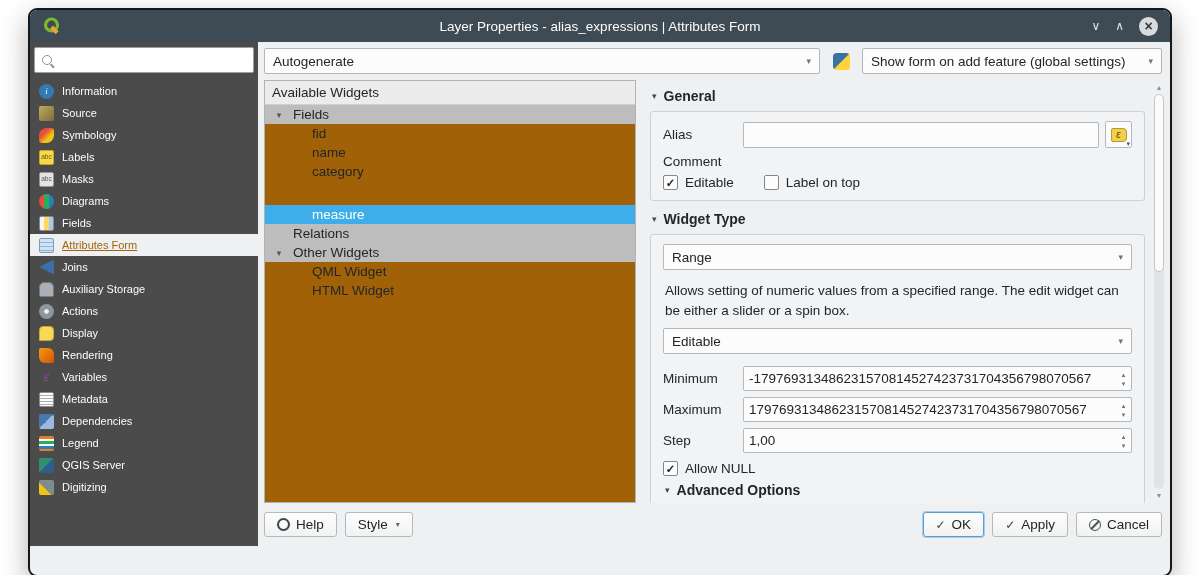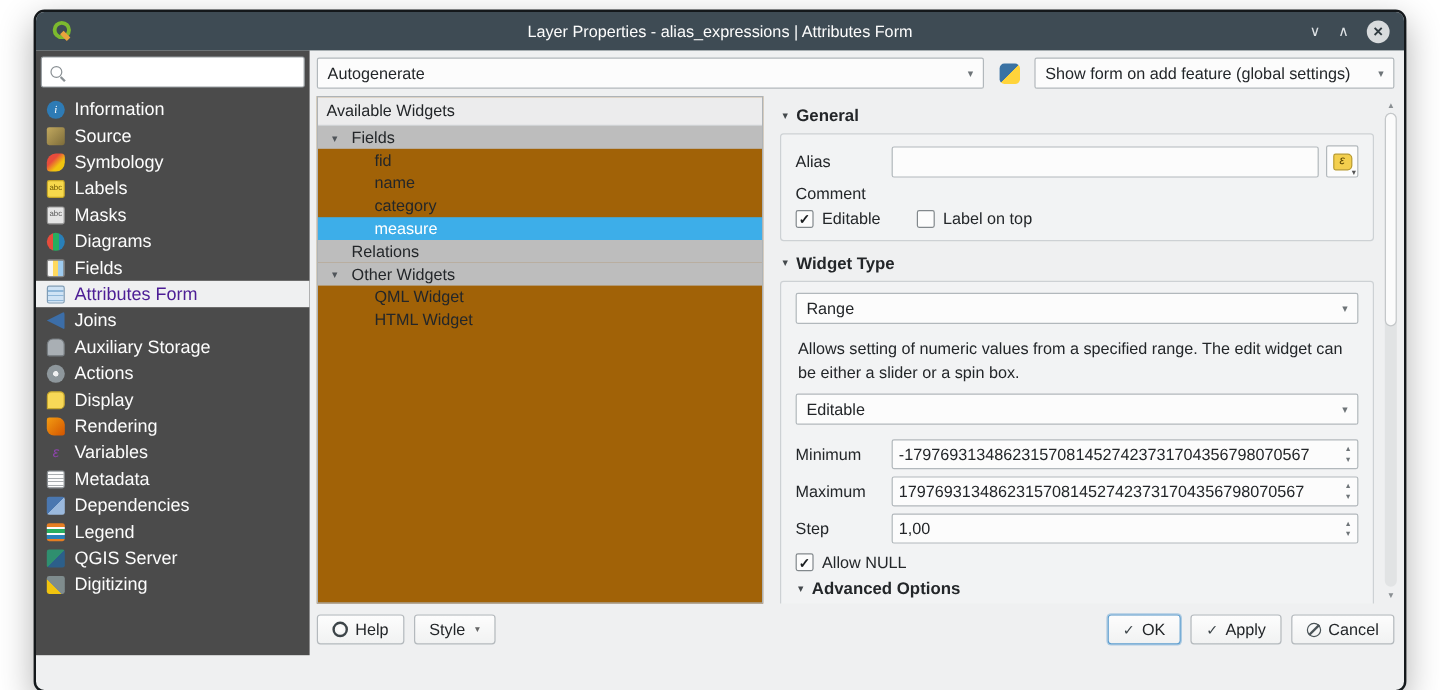--- a/index.html
+++ b/index.html
@@ -21,22 +21,22 @@
   .body { display:flex; height:504px; }
 
   
   .sidebar { width:228px; flex-shrink:0; background:#4b4b4b; display:flex; flex-direction:column; }
   .search { margin:5px 4px 4px 4px; height:26px; background:#ffffff; border:1px solid #9aa0a4; border-radius:2px;
             display:flex; align-items:center; padding:0 7px; gap:7px; }
   .mag { width:10px; height:10px; border:1.5px solid #8a9094; border-radius:50%; position:relative; flex-shrink:0; }
   .mag::after { content:""; position:absolute; width:5px; height:1.5px; background:#8a9094; transform:rotate(45deg); right:-4px; bottom:-2px; }
   .search input { border:none; outline:none; flex:1; font-size:13px; background:transparent; color:#232629; }
   .nav { flex:1; overflow:hidden; padding-top:3px; }
-  .nav-item { height:22px; display:flex; align-items:center; gap:8px; padding-left:9px; color:#fcfcfc; font-size:15px; }
-  .nav-item.selected { background:#eff0f1; color:#4c1d95; }
+  .nav-item { height:22px; display:flex; align-items:center; gap:8px; padding-left:9px; color:#fcfcfc; font-size:11px; }
+  .nav-item.selected { background:#eff0f1; color:#a16207;text-decoration:underline; }
 
   .ic { width:15px; height:15px; flex-shrink:0; display:flex; align-items:center; justify-content:center;
         font-size:9px; border-radius:2px; line-height:1; }
   .i-info { background:#2e7bb5; border-radius:50%; color:#fff; font-family:"Liberation Serif",serif; font-style:italic; }
   .i-info::before { content:"i"; }
   .i-source { background:linear-gradient(135deg,#c2a95f,#7d6c3a); }
   .i-symb { background:linear-gradient(135deg,#e74c3c 35%,#f1c40f 65%); border-radius:50% 20% 50% 20%; }
   .i-labels { background:#f7d94c; border:1px solid #c7a727; color:#6b5500; font-size:6.5px; }
   .i-labels::before { content:"abc"; }
   .i-masks { background:#e4e4e4; border:1px solid #979797; color:#555; font-size:6.5px; }
@@ -71,21 +71,21 @@
   .main { flex:1; min-height:0; display:flex; gap:10px; padding:2px 4px 5px 6px; }
 
   
   .widgets-panel { width:372px; flex-shrink:0; background:#a16207; border:1px solid #aeb3b7; display:flex; flex-direction:column; }
   .wp-header { background:#ececed; border-bottom:1px solid #cfd2d4; padding:4px 7px; font-size:13.5px; color:#232629; }
   .tree { flex:1; font-size:13.5px; color:#232629; }
   .tree-row { height:19px; display:flex; align-items:center; }
   .tree-row.group { background:#bdbdbd; }
   .tw { width:28px; text-align:center; color:#50555a; font-size:9px; flex-shrink:0; }
   .tree-row.child { padding-left:47px; }
-  .tree-row.selected { background:#3daee9; color:#ffffff; }
+  .tree-row.selected { background:#3daee9; color:#ffffff;margin-top:24px; }
 
   
   .props { flex:1; min-width:0; display:flex; }
   .scroll-area { flex:1; min-width:0; overflow:hidden; padding:6px 7px 0 4px; color:#232629; }
   .section-h { display:flex; align-items:center; gap:7px; font-weight:bold; font-size:14px; margin:2px 0 7px 2px; }
   .tri { font-size:9px; color:#44494d; font-weight:normal; }
   .gbox { border:1px solid #cdd1d4; border-radius:3px; background:#f2f3f4; padding:9px 12px 8px; margin-bottom:10px; }
   .frow { display:flex; align-items:center; margin-bottom:6px; }
   .flabel { width:80px; flex-shrink:0; font-size:13.5px; }
   .tinput { flex:1; min-width:0; height:26px; background:#fcfcfc; border:1px solid #b2b8bc; border-radius:2px;

